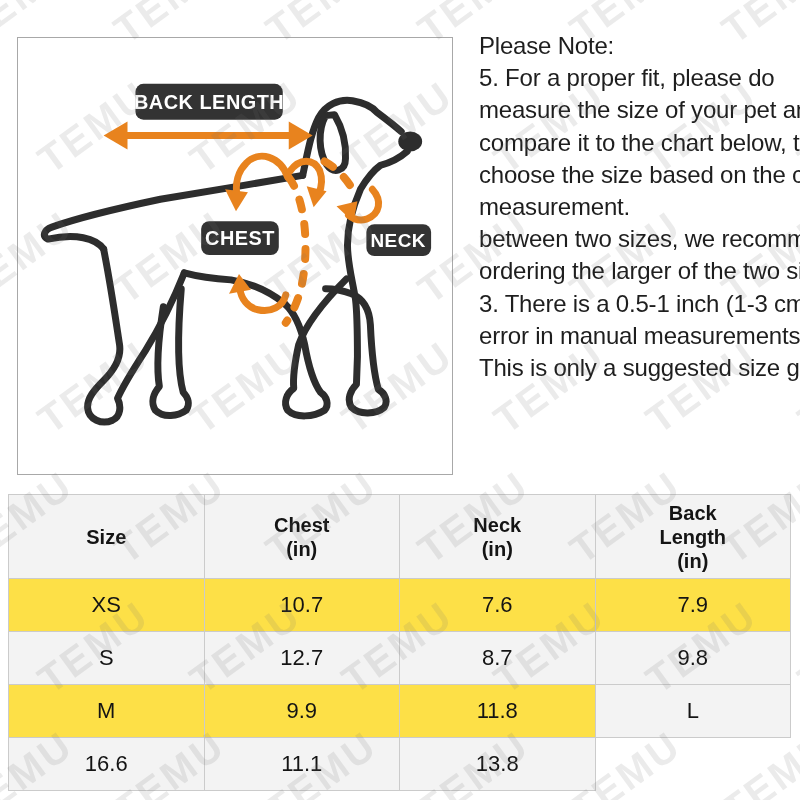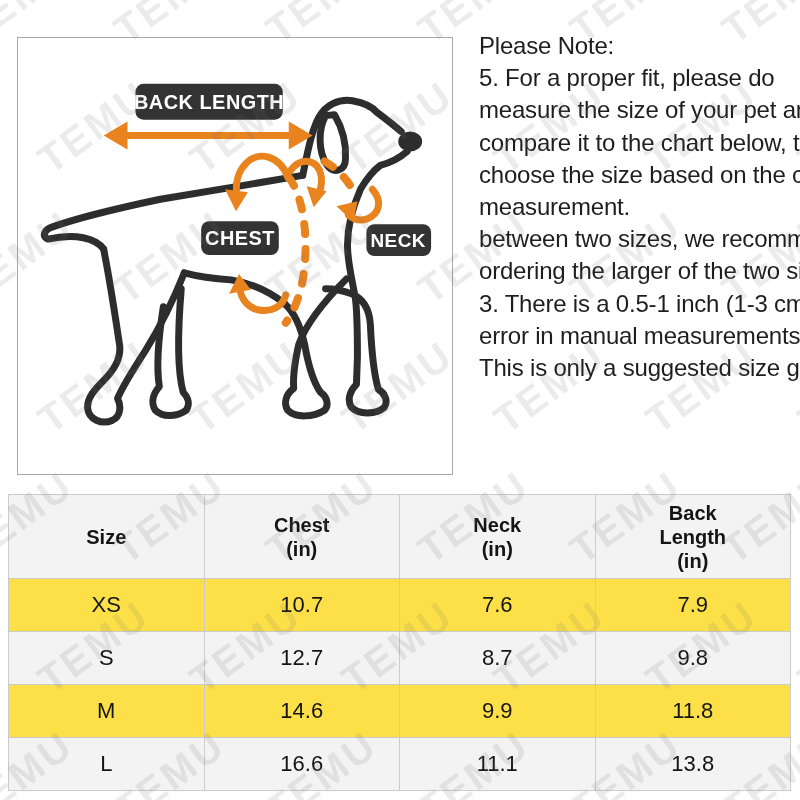--- a/index.html
+++ b/index.html
@@ -126,21 +126,20 @@
     <div class="cell td">10.7</div>
     <div class="cell td">7.6</div>
     <div class="cell td">7.9</div>
 
     <div class="cell td alt">S</div>
     <div class="cell td alt">12.7</div>
     <div class="cell td alt">8.7</div>
     <div class="cell td alt">9.8</div>
 
     <div class="cell td">M</div>
-    <div class="cell td">14.6</div>
     <div class="cell td">9.9</div>
     <div class="cell td">11.8</div>
 
     <div class="cell td alt">L</div>
     <div class="cell td alt">16.6</div>
     <div class="cell td alt">11.1</div>
     <div class="cell td alt">13.8</div>
   </div>
 
   <div class="wm-layer">

